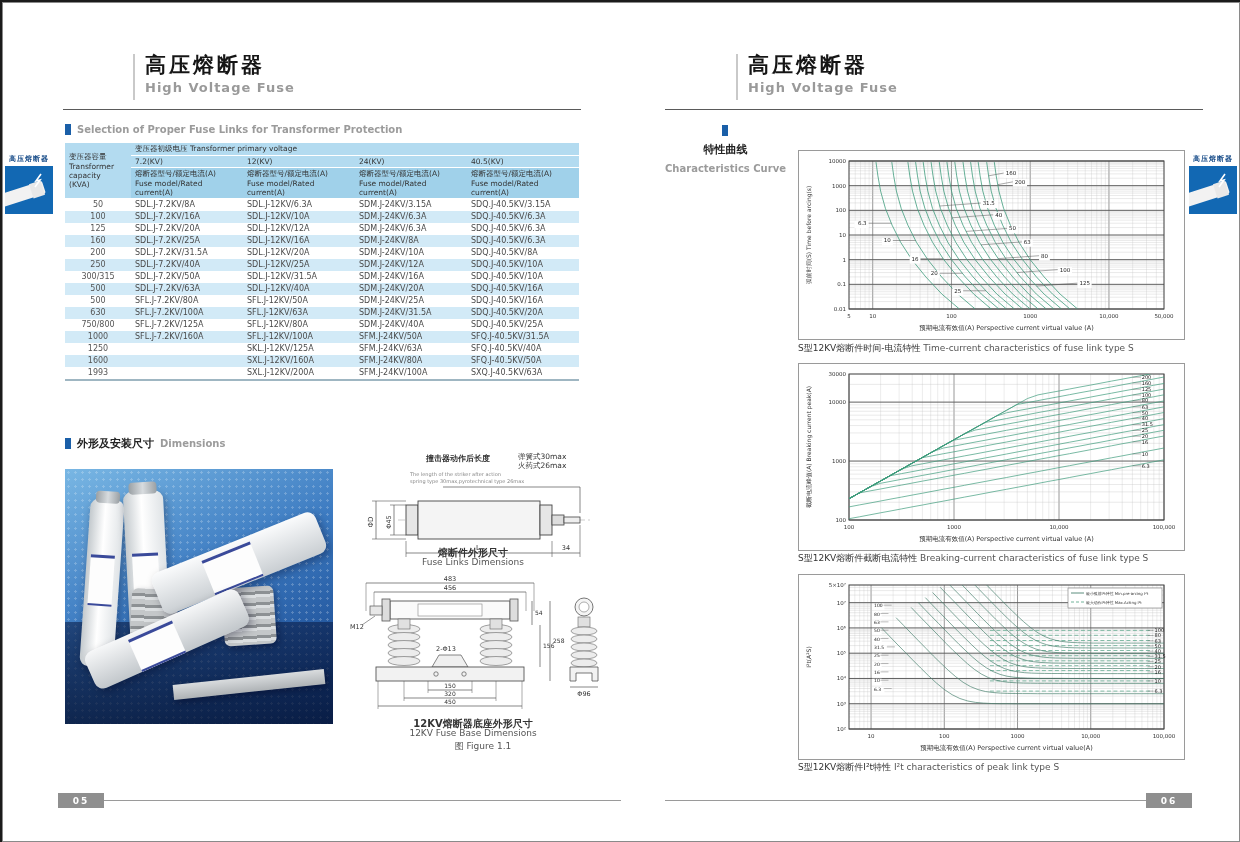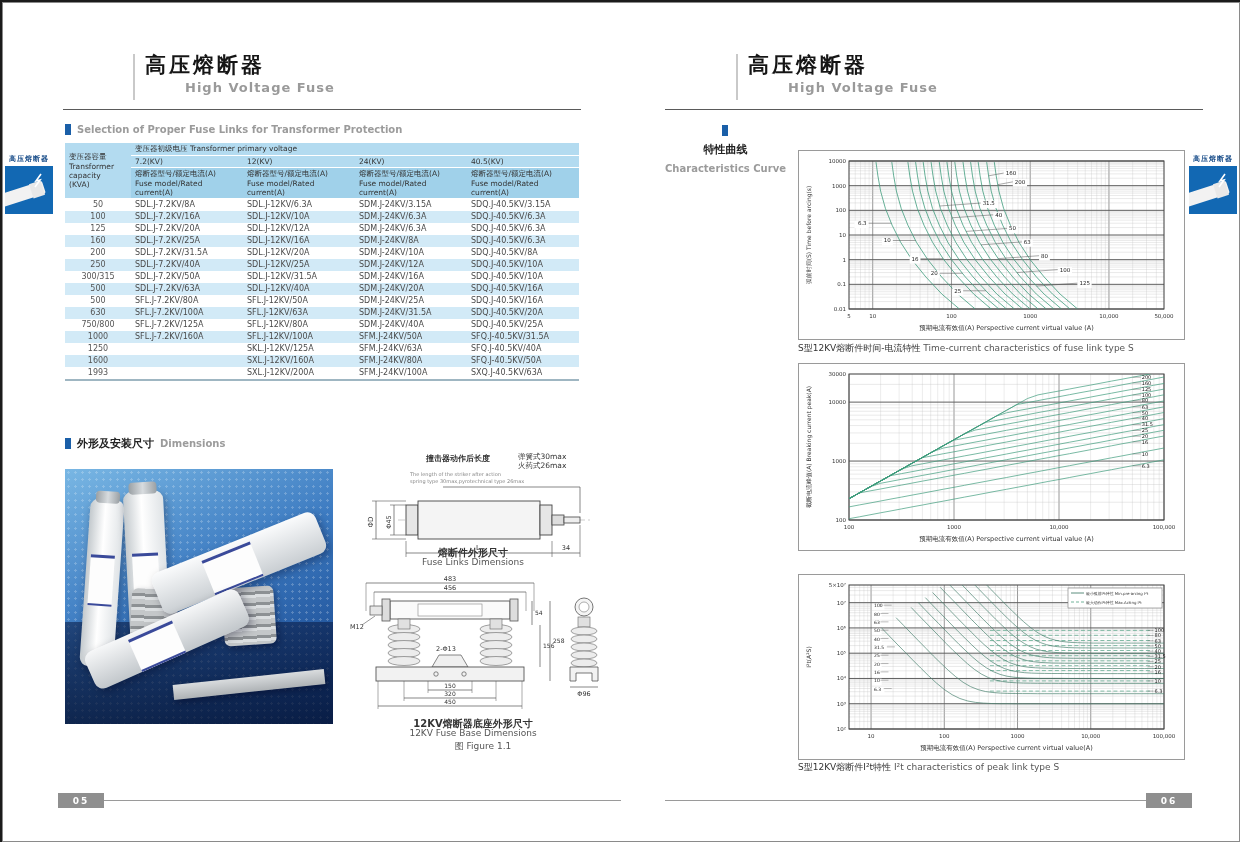--- a/index.html
+++ b/index.html
@@ -2,21 +2,21 @@
 <html><head>
 <meta charset="utf-8">
 <style>
   html,body{margin:0;padding:0;background:#1b1b1b;}
   #page{position:absolute;left:2px;top:2px;width:1236px;height:838px;background:#fff;
         font-family:"DejaVu Sans","Liberation Sans",sans-serif;overflow:hidden;border:1px solid #8a8a8a;}
   .abs{position:absolute;}
   
   .hdr-divider{width:2px;background:#c9c9c9;height:46px;}
   .hdr-cn{font-size:21px;font-weight:bold;color:#151515;letter-spacing:3px;line-height:1;}
-  .hdr-en{font-size:13px;font-weight:bold;color:#9a9a9a;letter-spacing:1px;margin-top:4px;margin-left:40px;}
+  .hdr-en{font-size:13px;font-weight:bold;color:#9a9a9a;letter-spacing:1px;margin-top:4px;}
   .hdr-rule{height:1px;background:#5a5a5a;}
   
   .sec{display:flex;align-items:center;gap:6px;}
   .sec .bullet{width:6px;height:11px;background:#1a5fa8;}
   .sec .cn{font-size:11px;font-weight:bold;color:#222;}
   .sec .en{font-size:10px;font-weight:bold;color:#9b9b9b;}
   
   .side-tab{width:48px;}
   .side-tab .tab-label{font-size:7px;color:#1a4e8a;font-weight:bold;text-align:center;letter-spacing:1px;margin-bottom:2px;}
   .tab-box{width:48px;height:48px;background:#1268b3;position:relative;overflow:hidden;}
@@ -681,20 +681,24 @@
           <line x1="333.391850455282" y1="72.1829208989324" x2="341.7058812902826" y2="72.1829208989324" stroke="#555" stroke-width="0.4"></line>
           <text x="342.7058812902826" y="73.98292089893239" font-size="5" fill="#222">20</text>
           <line x1="333.391850455282" y1="77.89473733594306" x2="341.7058812902826" y2="77.89473733594306" stroke="#555" stroke-width="0.4"></line>
           <text x="342.7058812902826" y="79.69473733594306" font-size="5" fill="#222">16</text>
           <line x1="333.391850455282" y1="89.92544330602189" x2="341.7058812902826" y2="89.92544330602189" stroke="#555" stroke-width="0.4"></line>
           <text x="342.7058812902826" y="91.72544330602189" font-size="5" fill="#222">10</text>
           <line x1="333.391850455282" y1="101.75218764643674" x2="341.7058812902826" y2="101.75218764643674" stroke="#555" stroke-width="0.4"></line>
           <text x="342.7058812902826" y="103.55218764643674" font-size="5" fill="#222">6.3</text>
         </g>
       </svg>
+  </div>
+  <div class="abs chart-cap" style="left:795px;top:549px;width:420px;">
+    <span>S型12KV熔断件截断电流特性</span>
+    <span class="en">Breaking-current characteristics of fuse link type S</span>
   </div>
 
   <div class="abs chart-box" style="left:795px;top:571px;width:385px;height:184px;">
     <svg width="381" height="180">
         <clipPath id="clip2">
           <rect x="50" y="10" width="315" height="144"></rect>
         </clipPath>
         <g>
           <line x1="50" y1="10" x2="50" y2="154" stroke="#c7c7c7" stroke-width="0.35"></line>
           <line x1="55.799097548760834" y1="10" x2="55.799097548760834" y2="154" stroke="#c7c7c7" stroke-width="0.35"></line>

